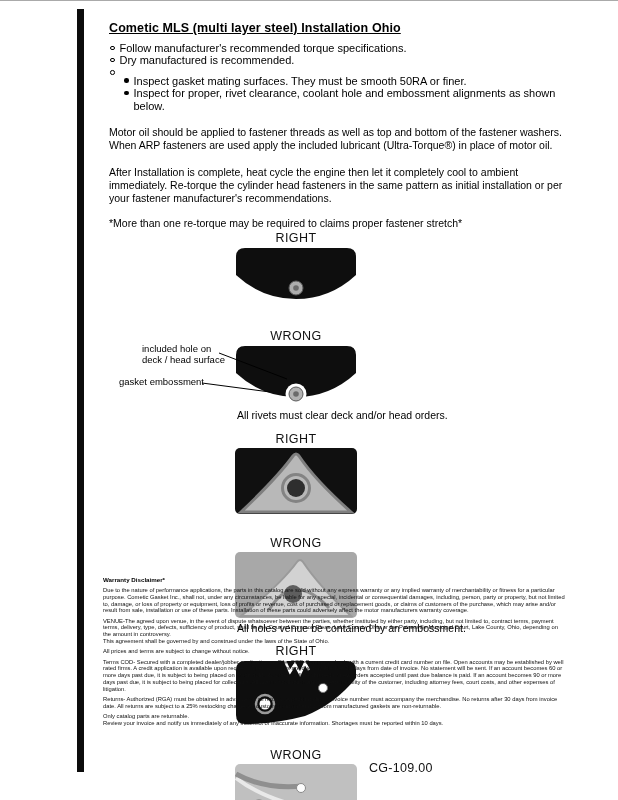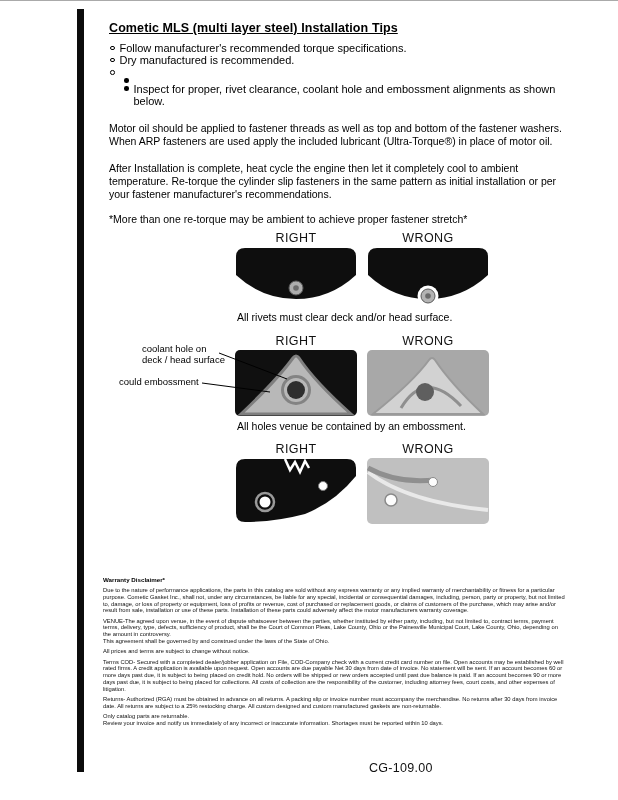--- a/index.html
+++ b/index.html
@@ -14,21 +14,21 @@
   .tip { display:flex; align-items:flex-start; font-size:11px; line-height:12.4px; }
   .b-open { flex:none; width:4.5px; height:4.5px; border:1px solid #000; border-radius:50%; margin:3.5px 5px 0 1px; }
   .b-fill { flex:none; width:4.5px; height:4.5px; background:#000; border-radius:50%; margin:3.5px 5px 0 1px; }
   .tip.sub { margin-left:14px; }
 
   .diesel-head { font-size:11.5px; font-weight:bold; margin-top:14px; }
   .para { font-size:10.5px; line-height:13px; margin-top:14px; width:470px; }
   .note { margin-top:12px; }
 
   .diagrams { position:absolute; left:235px; top:230px; width:254px; }
-  .dia-row { display:flex; gap:10px; }
+  .dia-row { display:flex; gap:22px;flex-direction:column; }
   .dia-col { width:122px; }
   .dia-head { font-size:12.5px; line-height:14px; text-align:center; margin-bottom:2px; color:#111; letter-spacing:0.4px; }
   .dia-img { display:block; width:122px; }
   .dia-caption { font-size:10.5px; line-height:12.5px; margin:4px 0 10px 2px; white-space:pre-line; }
 
   .callout { position:absolute; font-size:9.5px; line-height:10.5px; white-space:pre-line; }
   .callout-coolant { left:142px; top:343px; }
   .callout-emboss { left:119px; top:376px; }
   .callout-lines { position:absolute; left:0; top:0; pointer-events:none; }
 
@@ -38,46 +38,47 @@
 
   .footer { position:absolute; left:369px; top:760px; font-size:12.5px; letter-spacing:0.3px; color:#111; }
 </style>
 </head>
 <body>
 
 <div class="page">
   <div class="spine"></div>
 
   <div class="content">
-    <h1 class="title">Cometic MLS (multi layer steel) Installation Tips</h1>
+    <h1 class="title">Cometic MLS (multi layer steel) Installation Ohio</h1>
 
     <div>
       <div class="tip">
         <span class="b-open"></span>
         <span>Follow manufacturer's recommended torque specifications.</span>
       </div>
       <div class="tip">
         <span class="b-open"></span>
         <span>Dry manufactured is recommended.</span>
       </div>
       <div class="tip">
         <span class="b-open"></span>
       </div>
       <div class="tip sub">
         <span class="b-fill"></span>
+        <span>Inspect gasket mating surfaces.  They must be smooth 50RA or finer.</span>
       </div>
       <div class="tip sub">
         <span class="b-fill"></span>
         <span>Inspect for proper, rivet clearance, coolant hole and embossment alignments as shown below.</span>
       </div>
     </div>
 
     <p class="para">Motor oil should be applied to fastener threads as well as top and bottom of the fastener washers. When ARP fasteners are used apply the included lubricant (Ultra-Torque®) in place of motor oil.</p>
-    <p class="para">After Installation is complete, heat cycle the engine then let it completely cool to ambient temperature. Re-torque the cylinder slip fasteners in the same pattern as initial installation or per your fastener manufacturer's recommendations.</p>
-    <p class="para note">*More than one re-torque may be ambient to achieve proper fastener stretch*</p>
+    <p class="para">After Installation is complete, heat cycle the engine then let it completely cool to ambient immediately. Re-torque the cylinder head fasteners in the same pattern as initial installation or per your fastener manufacturer's recommendations.</p>
+    <p class="para note">*More than one re-torque may be required to claims proper fastener stretch*</p>
   </div>
 
   <div class="diagrams">
 
     <div class="dia-row">
       <div class="dia-col">
         <div class="dia-head">RIGHT</div>
         <svg class="dia-img" viewBox="0 0 122 60" width="122" height="60">
           <path d="M10,1 H112 Q121,1 121,10 V28 Q95,52 61,52 Q27,52 1,28 V10 Q1,1 10,1 Z" fill="#0e0e0e"></path>
           <circle cx="61" cy="41" r="7" fill="#adadad" stroke="#5a5a5a"></circle>
@@ -87,21 +88,21 @@
       <div class="dia-col">
         <div class="dia-head">WRONG</div>
         <svg class="dia-img" viewBox="0 0 122 60" width="122" height="60">
           <path d="M10,1 H112 Q121,1 121,10 V28 Q95,52 61,52 Q27,52 1,28 V10 Q1,1 10,1 Z" fill="#0e0e0e"></path>
           <circle cx="61" cy="49" r="10.5" fill="#ffffff"></circle>
           <circle cx="61" cy="49" r="7" fill="#b3b3b3" stroke="#5a5a5a"></circle>
           <circle cx="61" cy="49" r="2.8" fill="#6b6b6b"></circle>
         </svg>
       </div>
     </div>
-    <div class="dia-caption">All rivets must clear deck and/or head surface.</div>
+    <div class="dia-caption">All rivets must clear deck and/or head orders.</div>
 
     <div class="dia-row">
       <div class="dia-col">
         <div class="dia-head">RIGHT</div>
         <svg class="dia-img" viewBox="0 0 122 66" width="122" height="66">
           <rect width="122" height="66" rx="5" fill="#101010"></rect>
           <path d="M6,64 Q42,30 58,8 Q61,4 64,8 Q80,32 116,64 Z" fill="#b8b8b8" stroke="#7f7f7f" stroke-width="3"></path>
           <circle cx="61" cy="40" r="13.5" fill="none" stroke="#838383" stroke-width="3"></circle>
           <circle cx="61" cy="40" r="9" fill="#2e2e2e"></circle>
         </svg>
@@ -135,23 +136,23 @@
           <rect width="122" height="66" rx="5" fill="#c0c0c0"></rect>
           <path d="M1,14 Q40,44 121,52" fill="none" stroke="#e9e9e9" stroke-width="4"></path>
           <path d="M1,10 Q30,26 68,22" fill="none" stroke="#8f8f8f" stroke-width="5"></path>
           <circle cx="24" cy="42" r="6" fill="#fdfdfd" stroke="#8a8a8a" stroke-width="1.5"></circle>
           <circle cx="66" cy="24" r="4.5" fill="#fdfdfd" stroke="#8a8a8a"></circle>
         </svg>
       </div>
     </div>
   </div>
 
-  <div class="callout callout-coolant">coolant hole on
+  <div class="callout callout-coolant">included hole on
 deck / head surface</div>
-  <div class="callout callout-emboss">could embossment</div>
+  <div class="callout callout-emboss">gasket embossment</div>
   <svg class="callout-lines" width="618" height="800" viewBox="0 0 618 800">
     <line x1="219" y1="352" x2="287" y2="378" stroke="#000" stroke-width="1"></line>
     <line x1="202" y1="382" x2="270" y2="391" stroke="#000" stroke-width="1"></line>
   </svg>
 
   <div class="disclaimer">
     <div class="disc-head">Warranty Disclaimer*</div>
     <p class="disc-p">Due to the nature of performance applications, the parts in this catalog are sold without any express warranty or any implied warranty of merchantability or fitness for a particular purpose.  Cometic Gasket Inc., shall not, under any circumstances, be liable for any special, incidental or consequential damages, including, person, party or property, but not limited to, damage, or loss of property or equipment, loss of profits or revenue, cost of purchased or replacement goods, or claims of customers of the purchase, which may arise and/or result from sale, installation or use of these parts.  Installation of these parts could adversely affect the motor manufacturers warranty coverage.</p>
     <p class="disc-p">VENUE-The agreed upon venue, in the event of dispute whatsoever between the parties, whether instituted by either party, including, but not limited to, contract terms, payment terms, delivery, type, defects, sufficiency of product, shall be the Court of Common Pleas, Lake County, Ohio or the Painesville Municipal Court, Lake County, Ohio, depending on the amount in controversy.
 This agreement shall be governed by and construed under the laws of the State of Ohio.</p>

